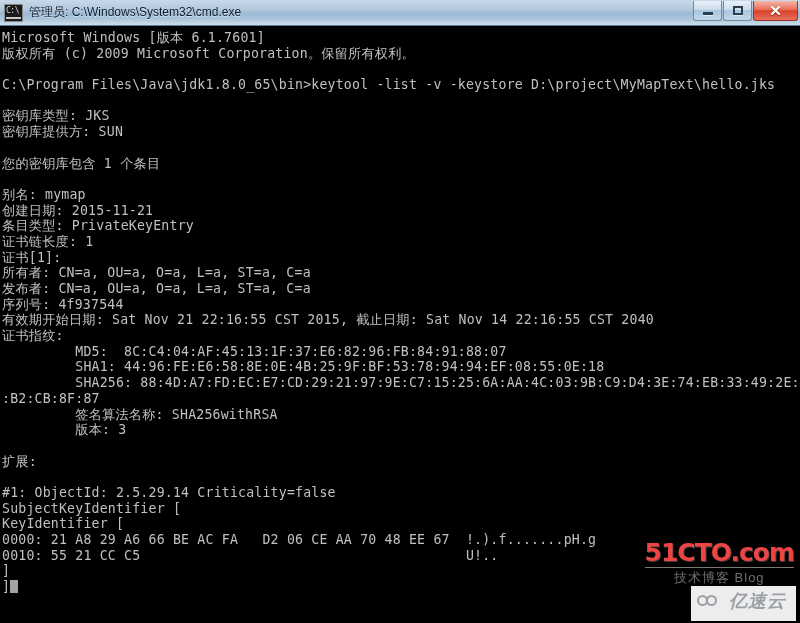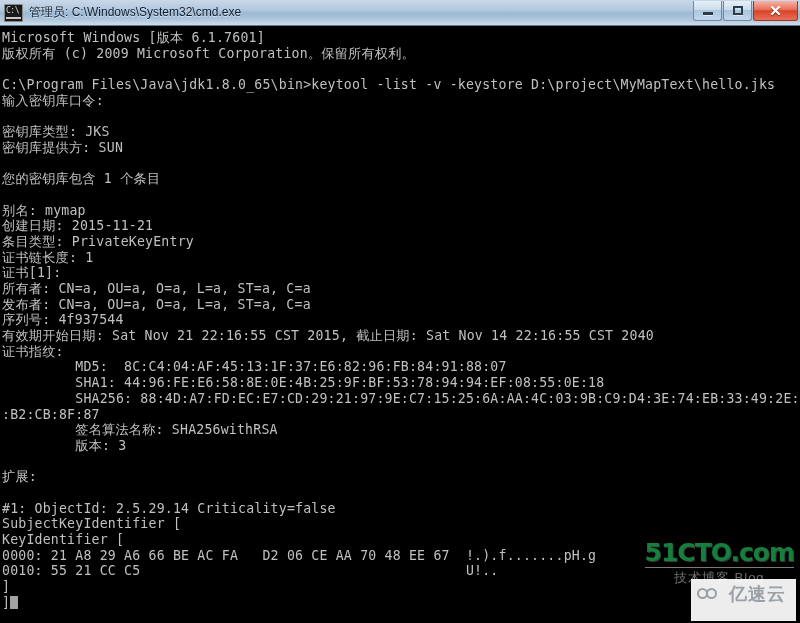--- a/index.html
+++ b/index.html
@@ -155,21 +155,21 @@
     right: 6px;
     bottom: 38px;
     text-align: center;
     pointer-events: none;
     user-select: none;
   }
   .wm-51cto .wm-main {
     font-family: "DejaVu Sans", sans-serif;
     font-size: 25px;
     font-weight: bold;
-    color: #15803d;
+    color: #ef4444;
     letter-spacing: -1px;
     line-height: 26px;
     text-shadow: 1px 1px 0 #3a3a3a;
   }
   .wm-51cto .wm-rule {
     height: 1px;
     background: #7a7a7a;
     margin: 1px 0 2px 0;
   }
   .wm-51cto .wm-sub {
@@ -179,23 +179,24 @@
     letter-spacing: 1px;
     line-height: 15px;
   }
   .wm-yisu {
     position: absolute;
     right: 4px;
     bottom: 2px;
     display: flex;
     align-items: center;
     background: rgba(255,255,255,0.93);
-    padding: 3px 10px 15px 6px;
+    padding: 3px 10px 8px 6px;
     pointer-events: none;
     user-select: none;
+    font-style: italic;
   }
   .wm-yisu .yisu-mark {
     width: 26px;
     height: 22px;
     margin-right: 6px;
     position: relative;
   }
   .wm-yisu .yisu-mark .c1,
   .wm-yisu .yisu-mark .c2 {
     position: absolute;
@@ -240,21 +241,20 @@
       </div>
     </div>
   </div>
 
   <div class="console">
     <div id="console-lines">
         <div class="console-line">Microsoft Windows [版本 6.1.7601]</div>
         <div class="console-line">版权所有 (c) 2009 Microsoft Corporation。保留所有权利。</div>
         <div class="console-line"></div>
         <div class="console-line">C:\Program Files\Java\jdk1.8.0_65\bin&gt;keytool -list -v -keystore D:\project\MyMapText\hello.jks</div>
-        <div class="console-line">输入密钥库口令:</div>
         <div class="console-line"></div>
         <div class="console-line">密钥库类型: JKS</div>
         <div class="console-line">密钥库提供方: SUN</div>
         <div class="console-line"></div>
         <div class="console-line">您的密钥库包含 1 个条目</div>
         <div class="console-line"></div>
         <div class="console-line">别名: mymap</div>
         <div class="console-line">创建日期: 2015-11-21</div>
         <div class="console-line">条目类型: PrivateKeyEntry</div>
         <div class="console-line">证书链长度: 1</div>

